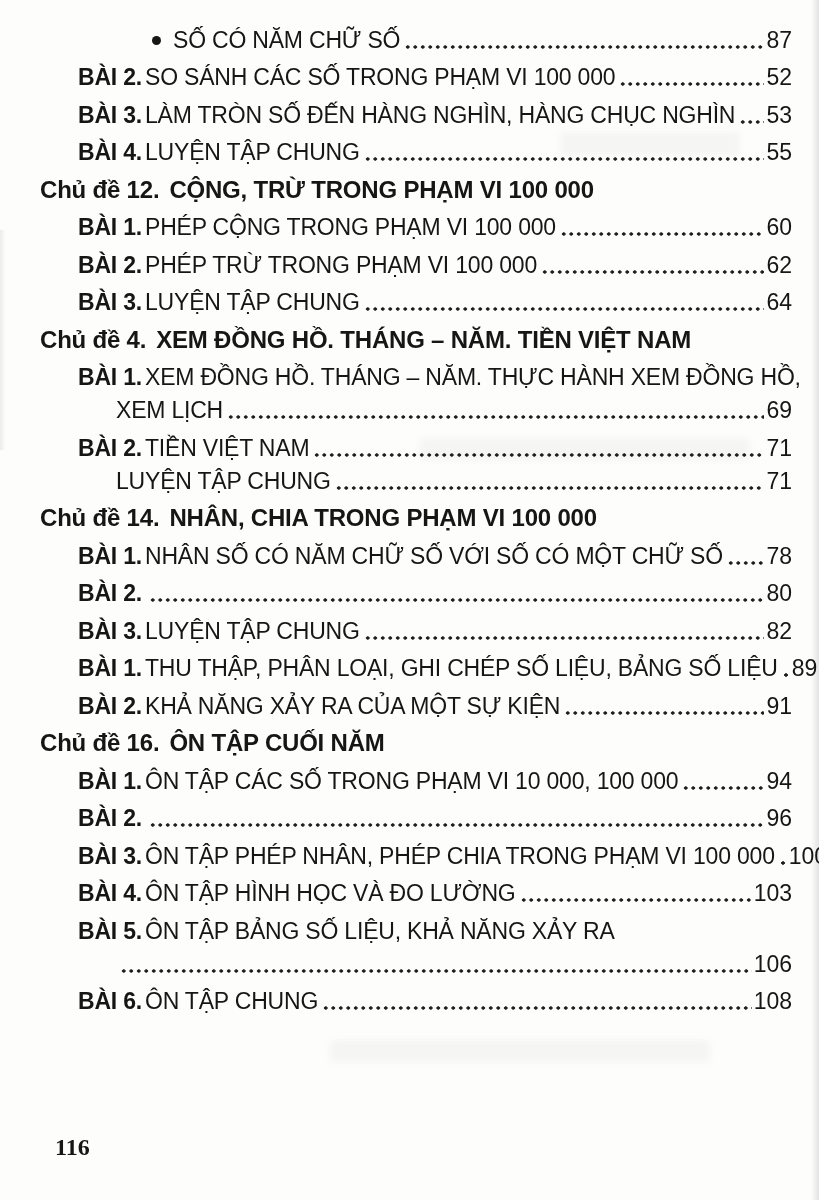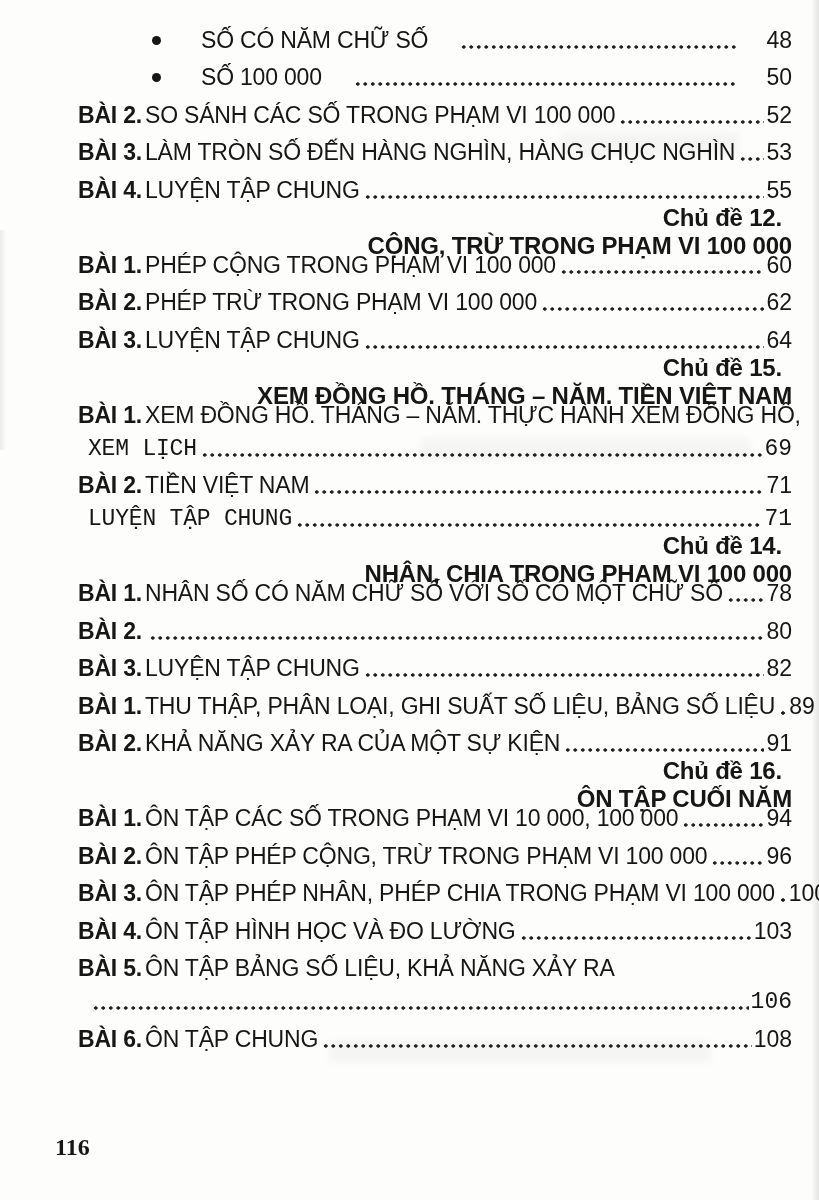--- a/index.html
+++ b/index.html
@@ -37,24 +37,24 @@
   }
   .row {
     display: flex;
     align-items: flex-end;
     height: 37.5px;
     white-space: nowrap;
     font-size: 23px;
     letter-spacing: -0.2px;
   }
   .row.continuation { height: 33px; }
-  .row.chapter   { padding-left: 40px;  font-weight: bold; font-size: 24px; flex-direction: column; }
+  .row.chapter   { padding-left: 40px;  font-weight: bold; font-size: 24px; }
   .row.lesson    { padding-left: 78px; }
-  .row.bullet    { padding-left: 152px; gap: 28px; }
-  .row.continuation { padding-left: 88px; font-family: Liberation Mono, monospace; }
+  .row.bullet    { padding-left: 152px; }
+  .row.continuation { padding-left: 116px; }
   .label { font-weight: bold; margin-right: 3px; }
   .chapter .label { margin-right: 10px; }
   .title { }
   .bullet-dot {
     width: 9px; height: 9px; border-radius: 50%;
     background: #161616;
     align-self: flex-end;
     margin: 0 12px 9px 0;
     flex: 0 0 auto;
   }
@@ -84,27 +84,21 @@
 <div class="page">
   <div class="ghost g1"></div>
   <div class="ghost g2"></div>
   <div class="ghost g3"></div>
 
   <div class="toc">
       <div class="row bullet">
         <span class="bullet-dot"></span>
         <span class="title">SỐ CÓ NĂM CHỮ SỐ</span>
         <span class="leader"></span>
-        <span class="pagenum">48</span>
-      </div>
-      <div class="row bullet">
-        <span class="bullet-dot"></span>
-        <span class="title">SỐ 100 000</span>
-        <span class="leader"></span>
-        <span class="pagenum">50</span>
+        <span class="pagenum">87</span>
       </div>
       <div class="row lesson">
         <span class="label">BÀI 2.</span>
         <span class="title">SO SÁNH CÁC SỐ TRONG PHẠM VI 100 000</span>
         <span class="leader"></span>
         <span class="pagenum">52</span>
       </div>
       <div class="row lesson">
         <span class="label">BÀI 3.</span>
         <span class="title">LÀM TRÒN SỐ ĐẾN HÀNG NGHÌN, HÀNG CHỤC NGHÌN</span>
@@ -133,21 +127,21 @@
         <span class="leader"></span>
         <span class="pagenum">62</span>
       </div>
       <div class="row lesson">
         <span class="label">BÀI 3.</span>
         <span class="title">LUYỆN TẬP CHUNG</span>
         <span class="leader"></span>
         <span class="pagenum">64</span>
       </div>
       <div class="row chapter">
-        <span class="label">Chủ đề 15.</span>
+        <span class="label">Chủ đề 4.</span>
         <span class="title">XEM ĐỒNG HỒ. THÁNG – NĂM. TIỀN VIỆT NAM</span>
       </div>
       <div class="row lesson">
         <span class="label">BÀI 1.</span>
         <span class="title">XEM ĐỒNG HỒ. THÁNG – NĂM. THỰC HÀNH XEM ĐỒNG HỒ,</span>
       </div>
       <div class="row continuation">
         <span class="title">XEM LỊCH</span>
         <span class="leader"></span>
         <span class="pagenum">69</span>
@@ -179,21 +173,21 @@
         <span class="pagenum">80</span>
       </div>
       <div class="row lesson">
         <span class="label">BÀI 3.</span>
         <span class="title">LUYỆN TẬP CHUNG</span>
         <span class="leader"></span>
         <span class="pagenum">82</span>
       </div>
       <div class="row lesson">
         <span class="label">BÀI 1.</span>
-        <span class="title">THU THẬP, PHÂN LOẠI, GHI SUẤT SỐ LIỆU, BẢNG SỐ LIỆU</span>
+        <span class="title">THU THẬP, PHÂN LOẠI, GHI CHÉP SỐ LIỆU, BẢNG SỐ LIỆU</span>
         <span class="leader"></span>
         <span class="pagenum">89</span>
       </div>
       <div class="row lesson">
         <span class="label">BÀI 2.</span>
         <span class="title">KHẢ NĂNG XẢY RA CỦA MỘT SỰ KIỆN</span>
         <span class="leader"></span>
         <span class="pagenum">91</span>
       </div>
       <div class="row chapter">
@@ -201,21 +195,20 @@
         <span class="title">ÔN TẬP CUỐI NĂM</span>
       </div>
       <div class="row lesson">
         <span class="label">BÀI 1.</span>
         <span class="title">ÔN TẬP CÁC SỐ TRONG PHẠM VI 10 000, 100 000</span>
         <span class="leader"></span>
         <span class="pagenum">94</span>
       </div>
       <div class="row lesson">
         <span class="label">BÀI 2.</span>
-        <span class="title">ÔN TẬP PHÉP CỘNG, TRỪ TRONG PHẠM VI 100 000</span>
         <span class="leader"></span>
         <span class="pagenum">96</span>
       </div>
       <div class="row lesson">
         <span class="label">BÀI 3.</span>
         <span class="title">ÔN TẬP PHÉP NHÂN, PHÉP CHIA TRONG PHẠM VI 100 000</span>
         <span class="leader"></span>
         <span class="pagenum">100</span>
       </div>
       <div class="row lesson">

